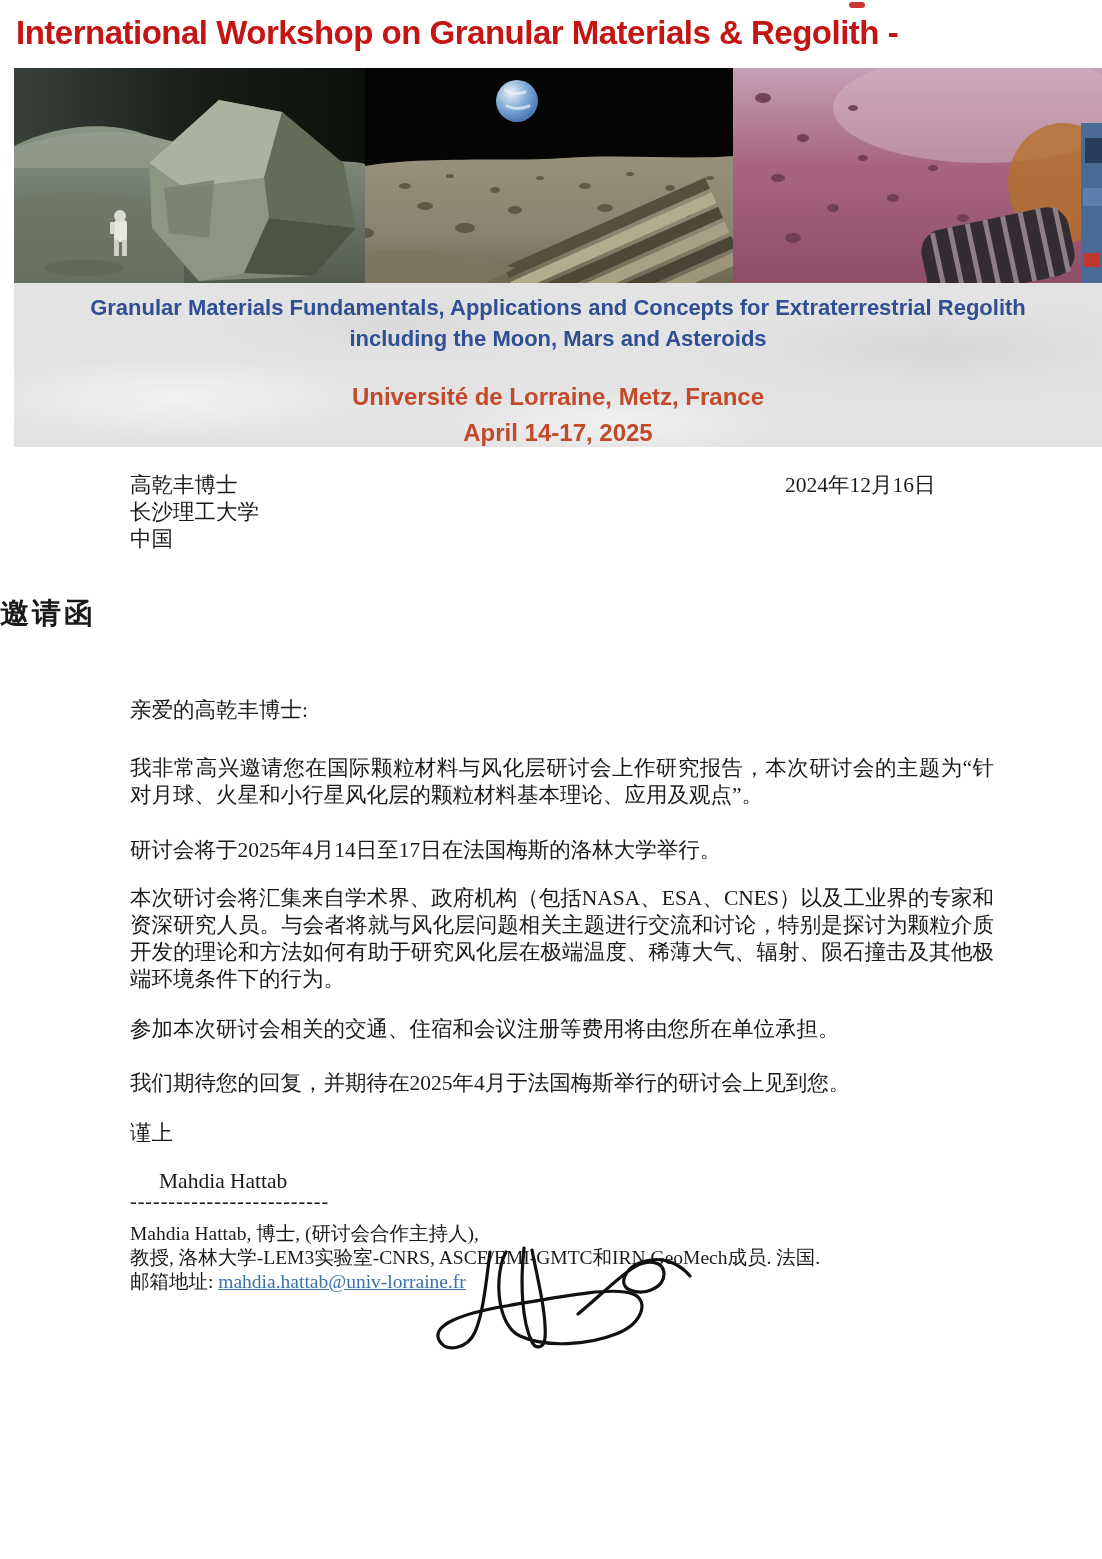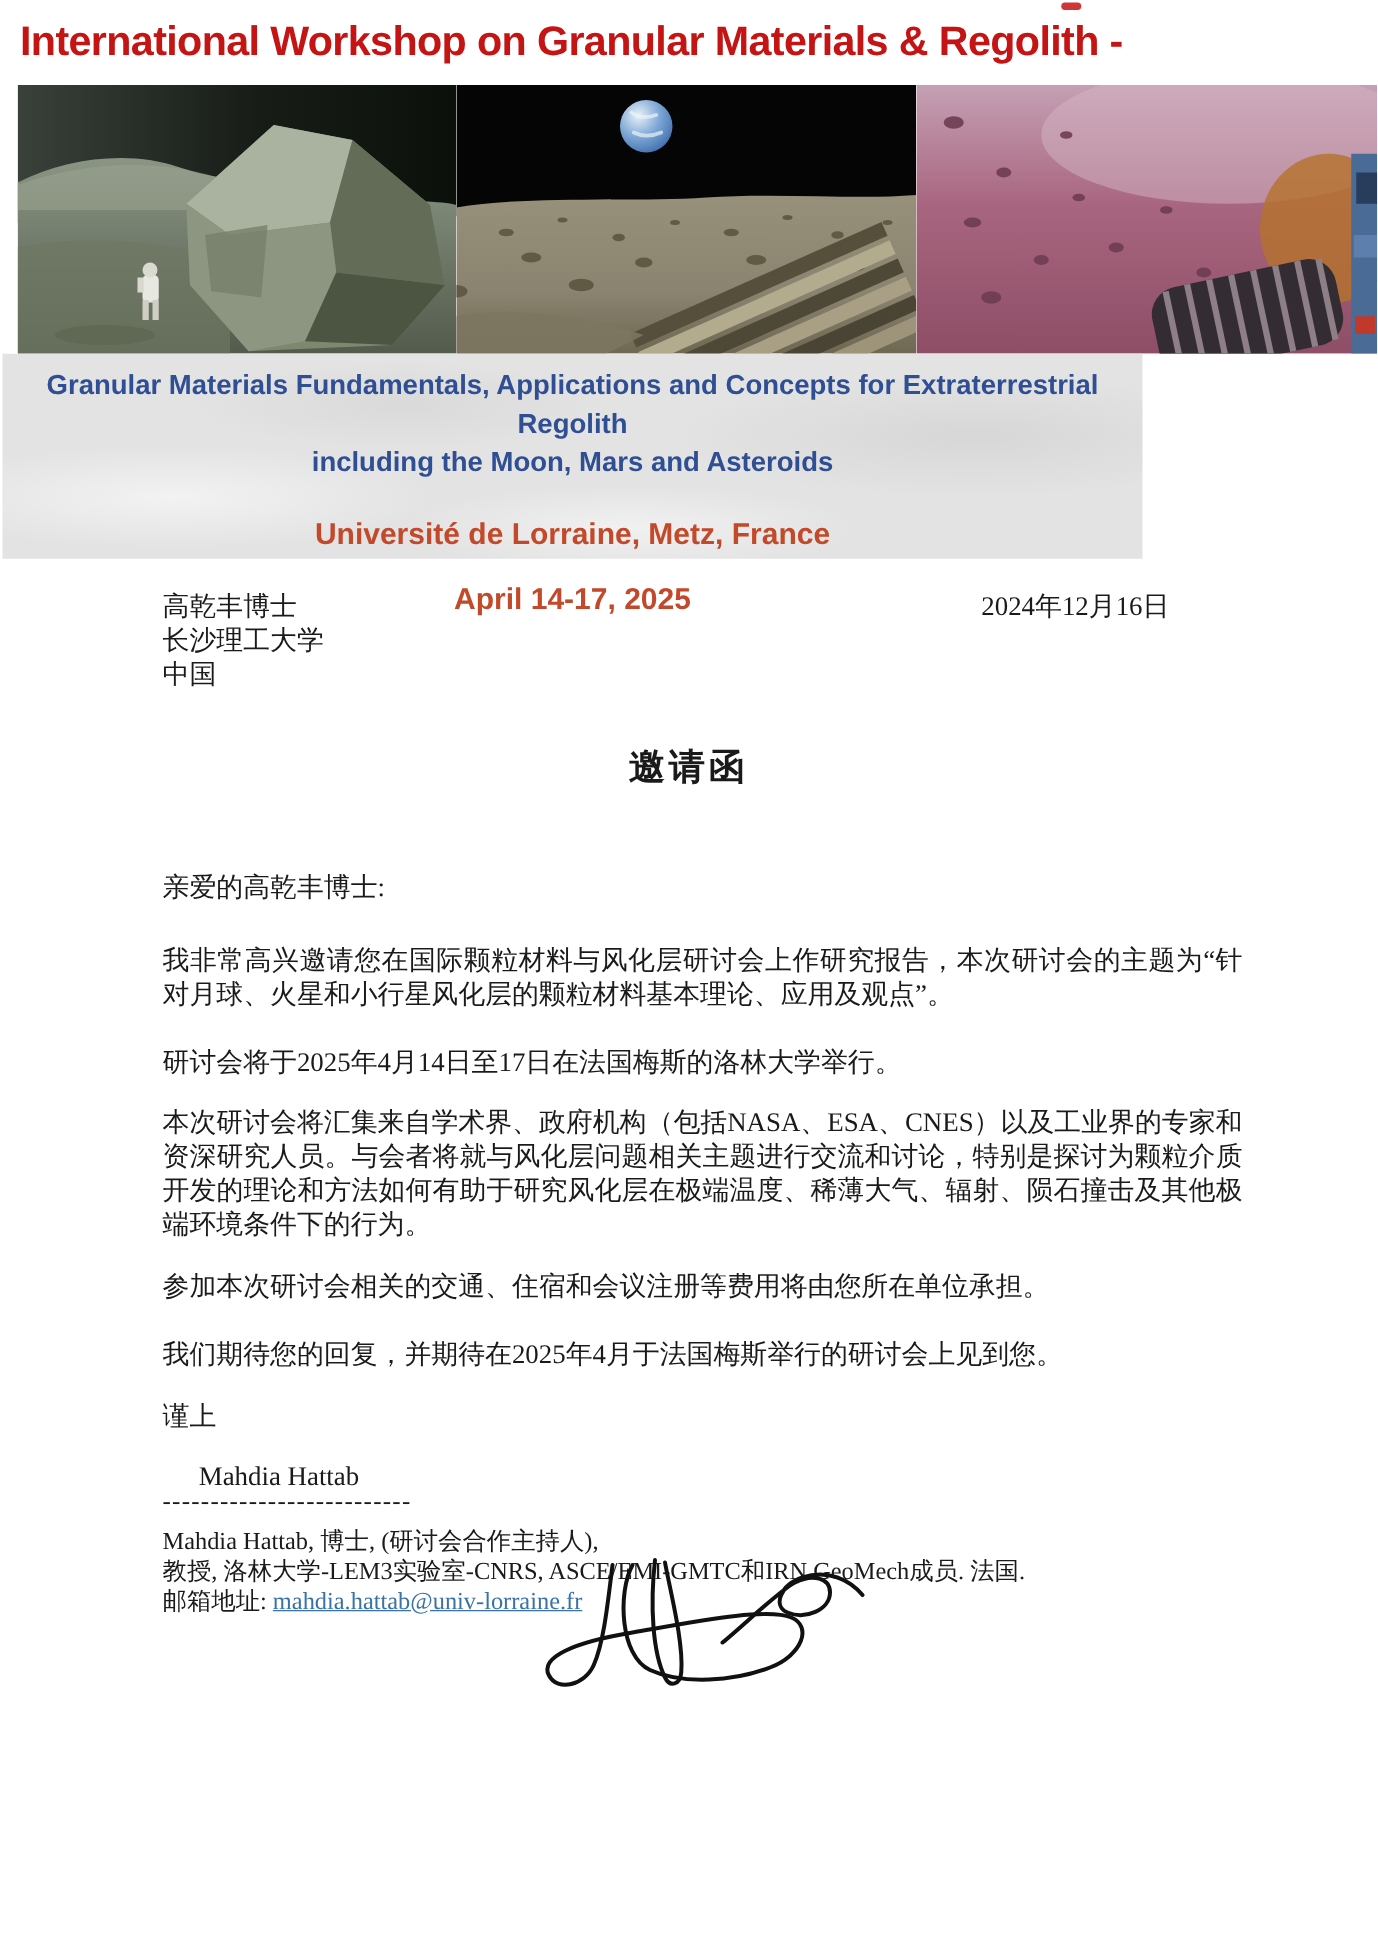--- a/index.html
+++ b/index.html
@@ -13,38 +13,38 @@
     left:16px;top:14px;width:1060px;
     font-family:"Liberation Sans","DejaVu Sans",sans-serif;
     font-weight:800;font-size:33px;letter-spacing:-0.5px;
   }
   #top-artifact{left:849px;top:2px;width:16px;height:6px;border-radius:3px;opacity:.85;}
   
   #photo-strip{left:14px;top:68px;width:1088px;height:215px;display:flex;}
   .photo{height:215px;position:relative;overflow:hidden;}
   
   #banner-lower{
-    left:2px;top:283px;width:912px;height:164px;
+    left:14px;top:283px;width:1088px;height:164px;
     background:
       radial-gradient(ellipse 300px 60px at 15% 70%, rgba(255,255,255,.55), rgba(255,255,255,0) 70%),
       radial-gradient(ellipse 260px 50px at 55% 85%, rgba(255,255,255,.5), rgba(255,255,255,0) 70%),
       radial-gradient(ellipse 340px 70px at 85% 40%, rgba(200,200,200,.45), rgba(200,200,200,0) 70%),
       radial-gradient(ellipse 240px 50px at 35% 25%, rgba(208,208,208,.5), rgba(208,208,208,0) 70%),
       #e3e3e3;
     text-align:center;
     font-family:"Liberation Sans","DejaVu Sans",sans-serif;font-weight:700;
   }
   .banner-blue{font-size:22px;line-height:31px;}
   #banner-venue{margin-top:29px;font-size:24px;}
-  #banner-dates{margin-top:24px;font-size:24px;text-align:center;}
+  #banner-dates{margin-top:8px;font-size:24px;text-align:center;}
   
   .cjk{font-size:21.5px;line-height:27px;}
   #recipient-block{left:130px;top:472px;width:400px;}
   #letter-date{left:785px;top:472px;width:300px;}
-  #letter-title{left:0;top:594px;width:1102px;text-align:center;font-size:29px;font-weight:700;letter-spacing:3px;}
+  #letter-title{left:0;top:594px;width:1102px;text-align:left;font-size:29px;font-weight:700;letter-spacing:3px;}
   #greeting{left:130px;top:697px;width:862px;}
   .para{left:130px;width:864px;text-align:justify;}
   #para-0{top:755px;}
   #para-1{top:837px;}
   #para-2{top:885px;}
   #para-3{top:1016px;}
   #para-4{top:1070px;}
   #closing{left:130px;top:1120px;}
   #sig-name{left:130px;top:1168px;margin-left:29px;}
   #sig-divider{left:130px;top:1190px;font-size:20px;letter-spacing:1px;}

